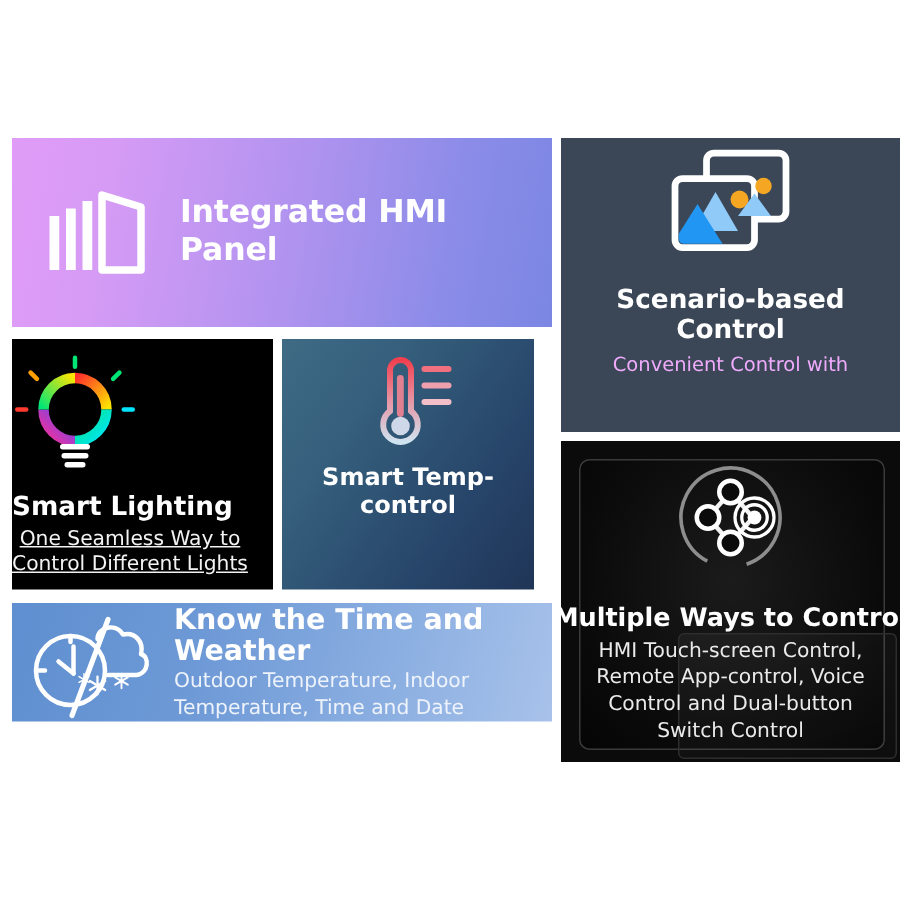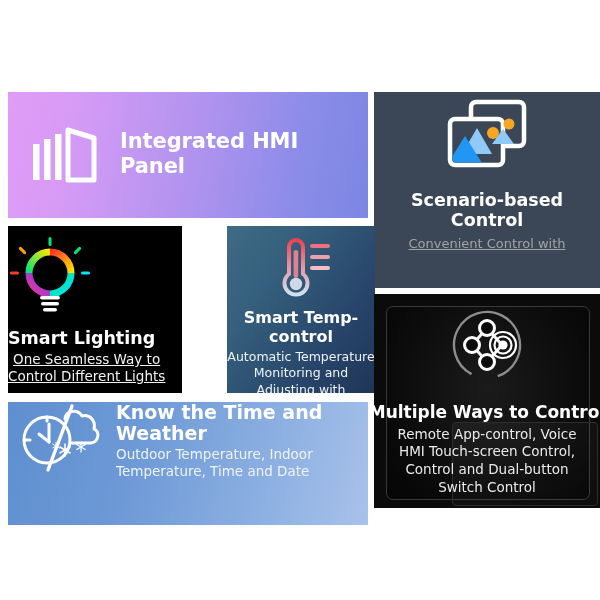--- a/index.html
+++ b/index.html
@@ -45,45 +45,45 @@
     background: #3b4756;
     display: flex; flex-direction: column; align-items: center;
     padding: 6px 8px 10px;
   }
   #p-scenario .icon-wrap { margin-bottom: 16px; }
   #p-scenario .title {
     color: #ffffff; font-size: 17.5px; font-weight: bold;
     text-align: center; margin-bottom: 5px;
   }
   #p-scenario .sub {
-    color: #a3a3a3; font-size: 13px; text-align: center; line-height: 1.32; text-decoration: underline;
+    color: #f0abfc; font-size: 13px; text-align: center; line-height: 1.32;
   }
 
   
   #p-lighting {
     left: 8px; top: 226px; width: 174px; height: 167px;
     background: #000000;
     display: flex; flex-direction: column; align-items: flex-start;
     justify-content: flex-start; padding-top: 10px;
   }
   #p-lighting .icon-wrap { margin-bottom: 6px; }
   #p-lighting .title {
     color: #ffffff; font-size: 17.5px; font-weight: bold; text-align: center;
     margin-bottom: 3px;
   }
   #p-lighting .sub {
     color: #f2f2f2; font-size: 13.5px; text-align: center; line-height: 1.28; text-decoration: underline;
   }
 
   
   #p-temp {
-    left: 188px; top: 226px; width: 148px; height: 167px;
+    left: 188px; top: 226px; width: 168px; height: 167px;
     background: linear-gradient(125deg, #3f6b85 0%, #355f7c 30%, #27456a 70%, #1f3557 100%);
     display: flex; flex-direction: column; align-items: center;
-    justify-content: flex-start; padding-top: 8px; margin-left: 39px;
+    justify-content: flex-start; padding-top: 8px;
   }
   #p-temp .icon-wrap { margin-bottom: 4px; }
   #p-temp .title {
     color: #ffffff; font-size: 16px; font-weight: bold; text-align: center;
     margin-bottom: 3px;
   }
   #p-temp .sub {
     color: #eef2f6; font-size: 12.5px; text-align: center; line-height: 1.3;
   }
 
@@ -113,23 +113,23 @@
   #p-ways .title {
     color: #ffffff; font-size: 17px; font-weight: bold; text-align: center;
     margin-bottom: 4px; white-space: nowrap;
   }
   #p-ways .sub {
     color: #eaeaea; font-size: 13.5px; text-align: center; line-height: 1.3;
   }
 
   
   #p-weather {
-    left: 8px; top: 402px; width: 360px; height: 123px;
+    left: 8px; top: 402px; width: 360px; height: 79px;
     background: linear-gradient(105deg, #5f8fd0 0%, #6d99d6 35%, #8db0e2 72%, #a8c2ea 100%);
-    display: flex; align-items: flex-start;
+    display: flex; align-items: flex-end;
   }
   #p-weather .icon-wrap { width: 108px; display: flex; justify-content: center; align-items: center; }
   #p-weather .txt { flex: 1; padding-right: 8px; }
   #p-weather .title {
     color: #ffffff; font-size: 19px; font-weight: bold; line-height: 1.1;
     margin-bottom: 2px;
   }
   #p-weather .sub { color: #eef3fb; font-size: 13.5px; line-height: 1.28; }
 </style>
 </head>
@@ -233,25 +233,20 @@
         </defs>
         <path d="M22 13 a7 7 0 0 1 14 0 v27 a11.5 11.5 0 1 1 -14 0 Z" fill="none" stroke="url(#thermo)" stroke-width="4"></path>
         <rect x="26.6" y="16" width="4.6" height="28" rx="2.3" fill="#e08090"></rect>
         <circle cx="29" cy="50" r="6.2" fill="#cfd8e8"></circle>
         <rect x="43" y="10" width="20" height="4" rx="2" fill="#f0707f"></rect>
         <rect x="43" y="21" width="20" height="4" rx="2" fill="#f0a0ad"></rect>
         <rect x="43" y="32" width="20" height="4" rx="2" fill="#f3bec8"></rect>
       </svg>
     </div>
     <div class="title">Smart Temp-control</div>
-    <div class="sub">
-      <div>Automatic Temperature</div>
-      <div>Monitoring and Adjusting with</div>
-      <div>Built-in Sensors</div>
-    </div>
   </div>
 
   <div class="panel" id="p-ways">
     <div class="inner"></div>
     <div class="sheen"></div>
     <div class="content">
       <div class="icon-wrap">
         <svg width="78" height="78" viewBox="0 0 78 78" aria-hidden="true">
           <circle cx="39" cy="39" r="33" fill="none" stroke="#8d8d8d" stroke-width="2.4" stroke-dasharray="180 32" transform="rotate(118 39 39)"></circle>
           <g stroke="#f2f2f2" stroke-width="3">
@@ -263,22 +258,22 @@
           <circle cx="39" cy="22" r="7.5" fill="#0b0b0b" stroke="#ffffff" stroke-width="3"></circle>
           <circle cx="24" cy="39" r="7.5" fill="#0b0b0b" stroke="#ffffff" stroke-width="3"></circle>
           <circle cx="39" cy="56" r="7.5" fill="#0b0b0b" stroke="#ffffff" stroke-width="3"></circle>
           <circle cx="55" cy="39" r="13" fill="none" stroke="#ffffff" stroke-width="2.2"></circle>
           <circle cx="55" cy="39" r="8.5" fill="none" stroke="#ffffff" stroke-width="2.2"></circle>
           <circle cx="55" cy="39" r="4.6" fill="#ffffff"></circle>
         </svg>
       </div>
       <div class="title">Multiple Ways to Control</div>
       <div class="sub">
+        <div>HMI Touch-screen Control,</div>
         <div>Remote App-control, Voice</div>
-        <div>HMI Touch-screen Control,</div>
         <div>Control and Dual-button</div>
         <div>Switch Control</div>
       </div>
     </div>
   </div>
 
   <div class="panel" id="p-weather">
     <div class="icon-wrap">
       <svg width="86" height="72" viewBox="0 0 86 72" aria-hidden="true">
         <g stroke="#ffffff" fill="none" stroke-width="3">

